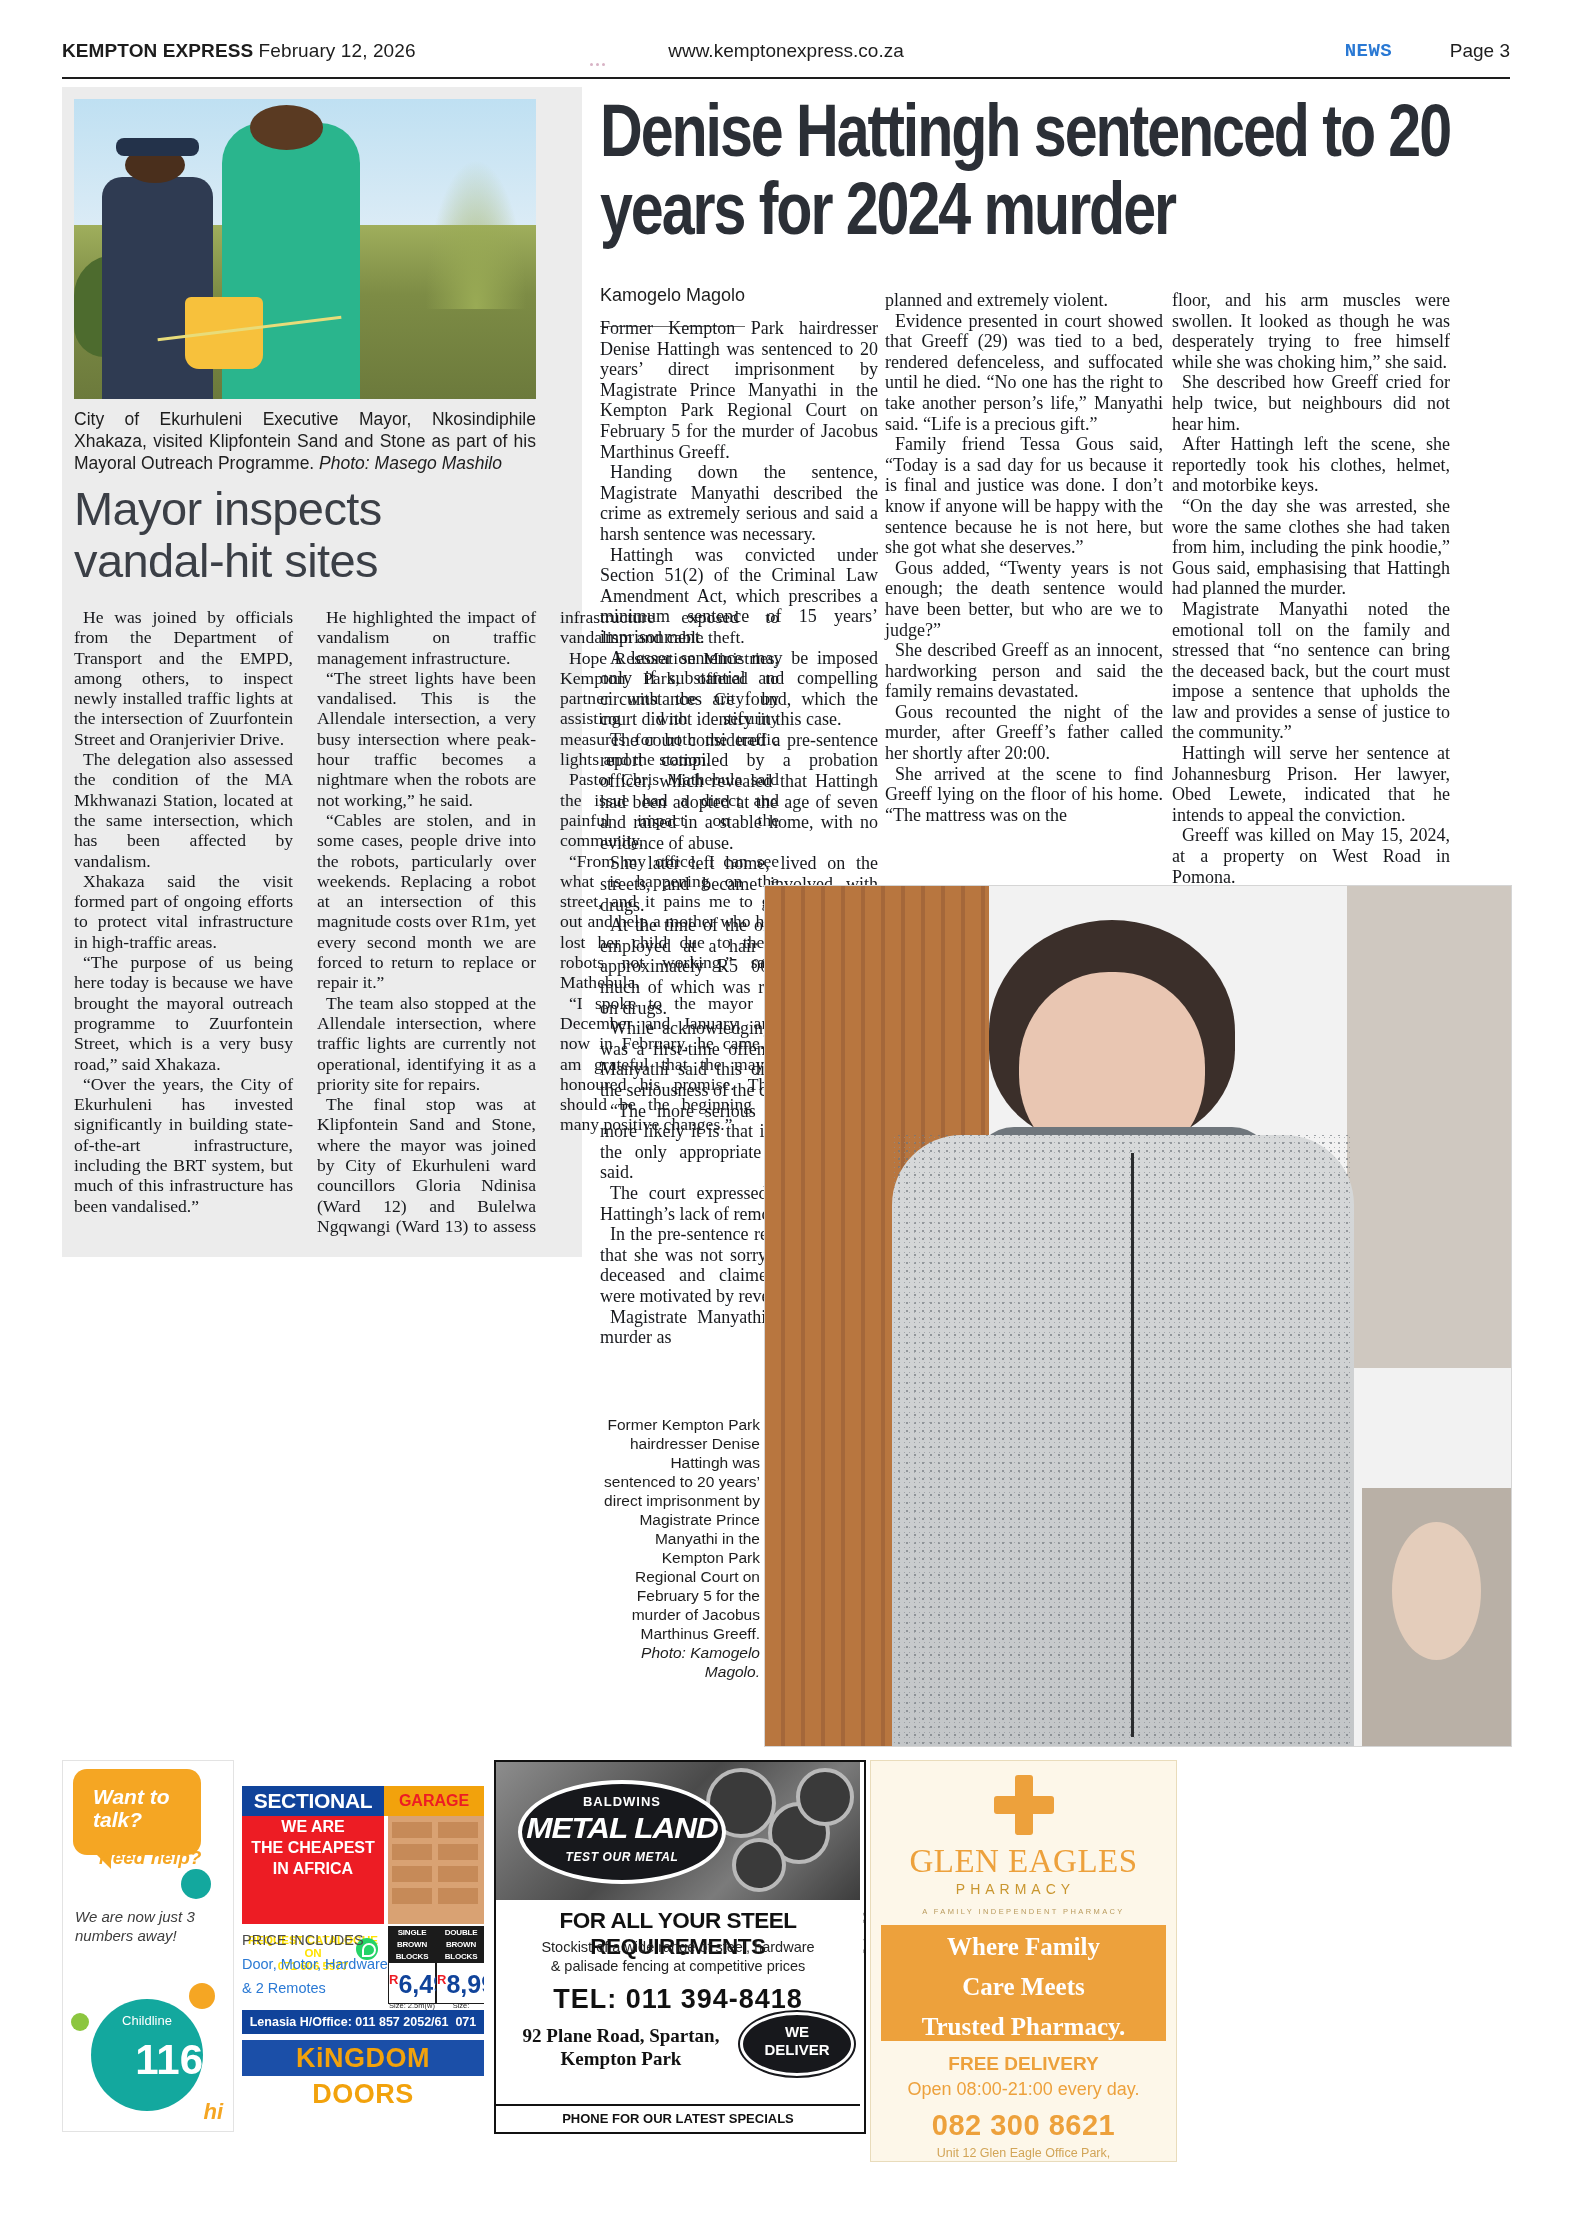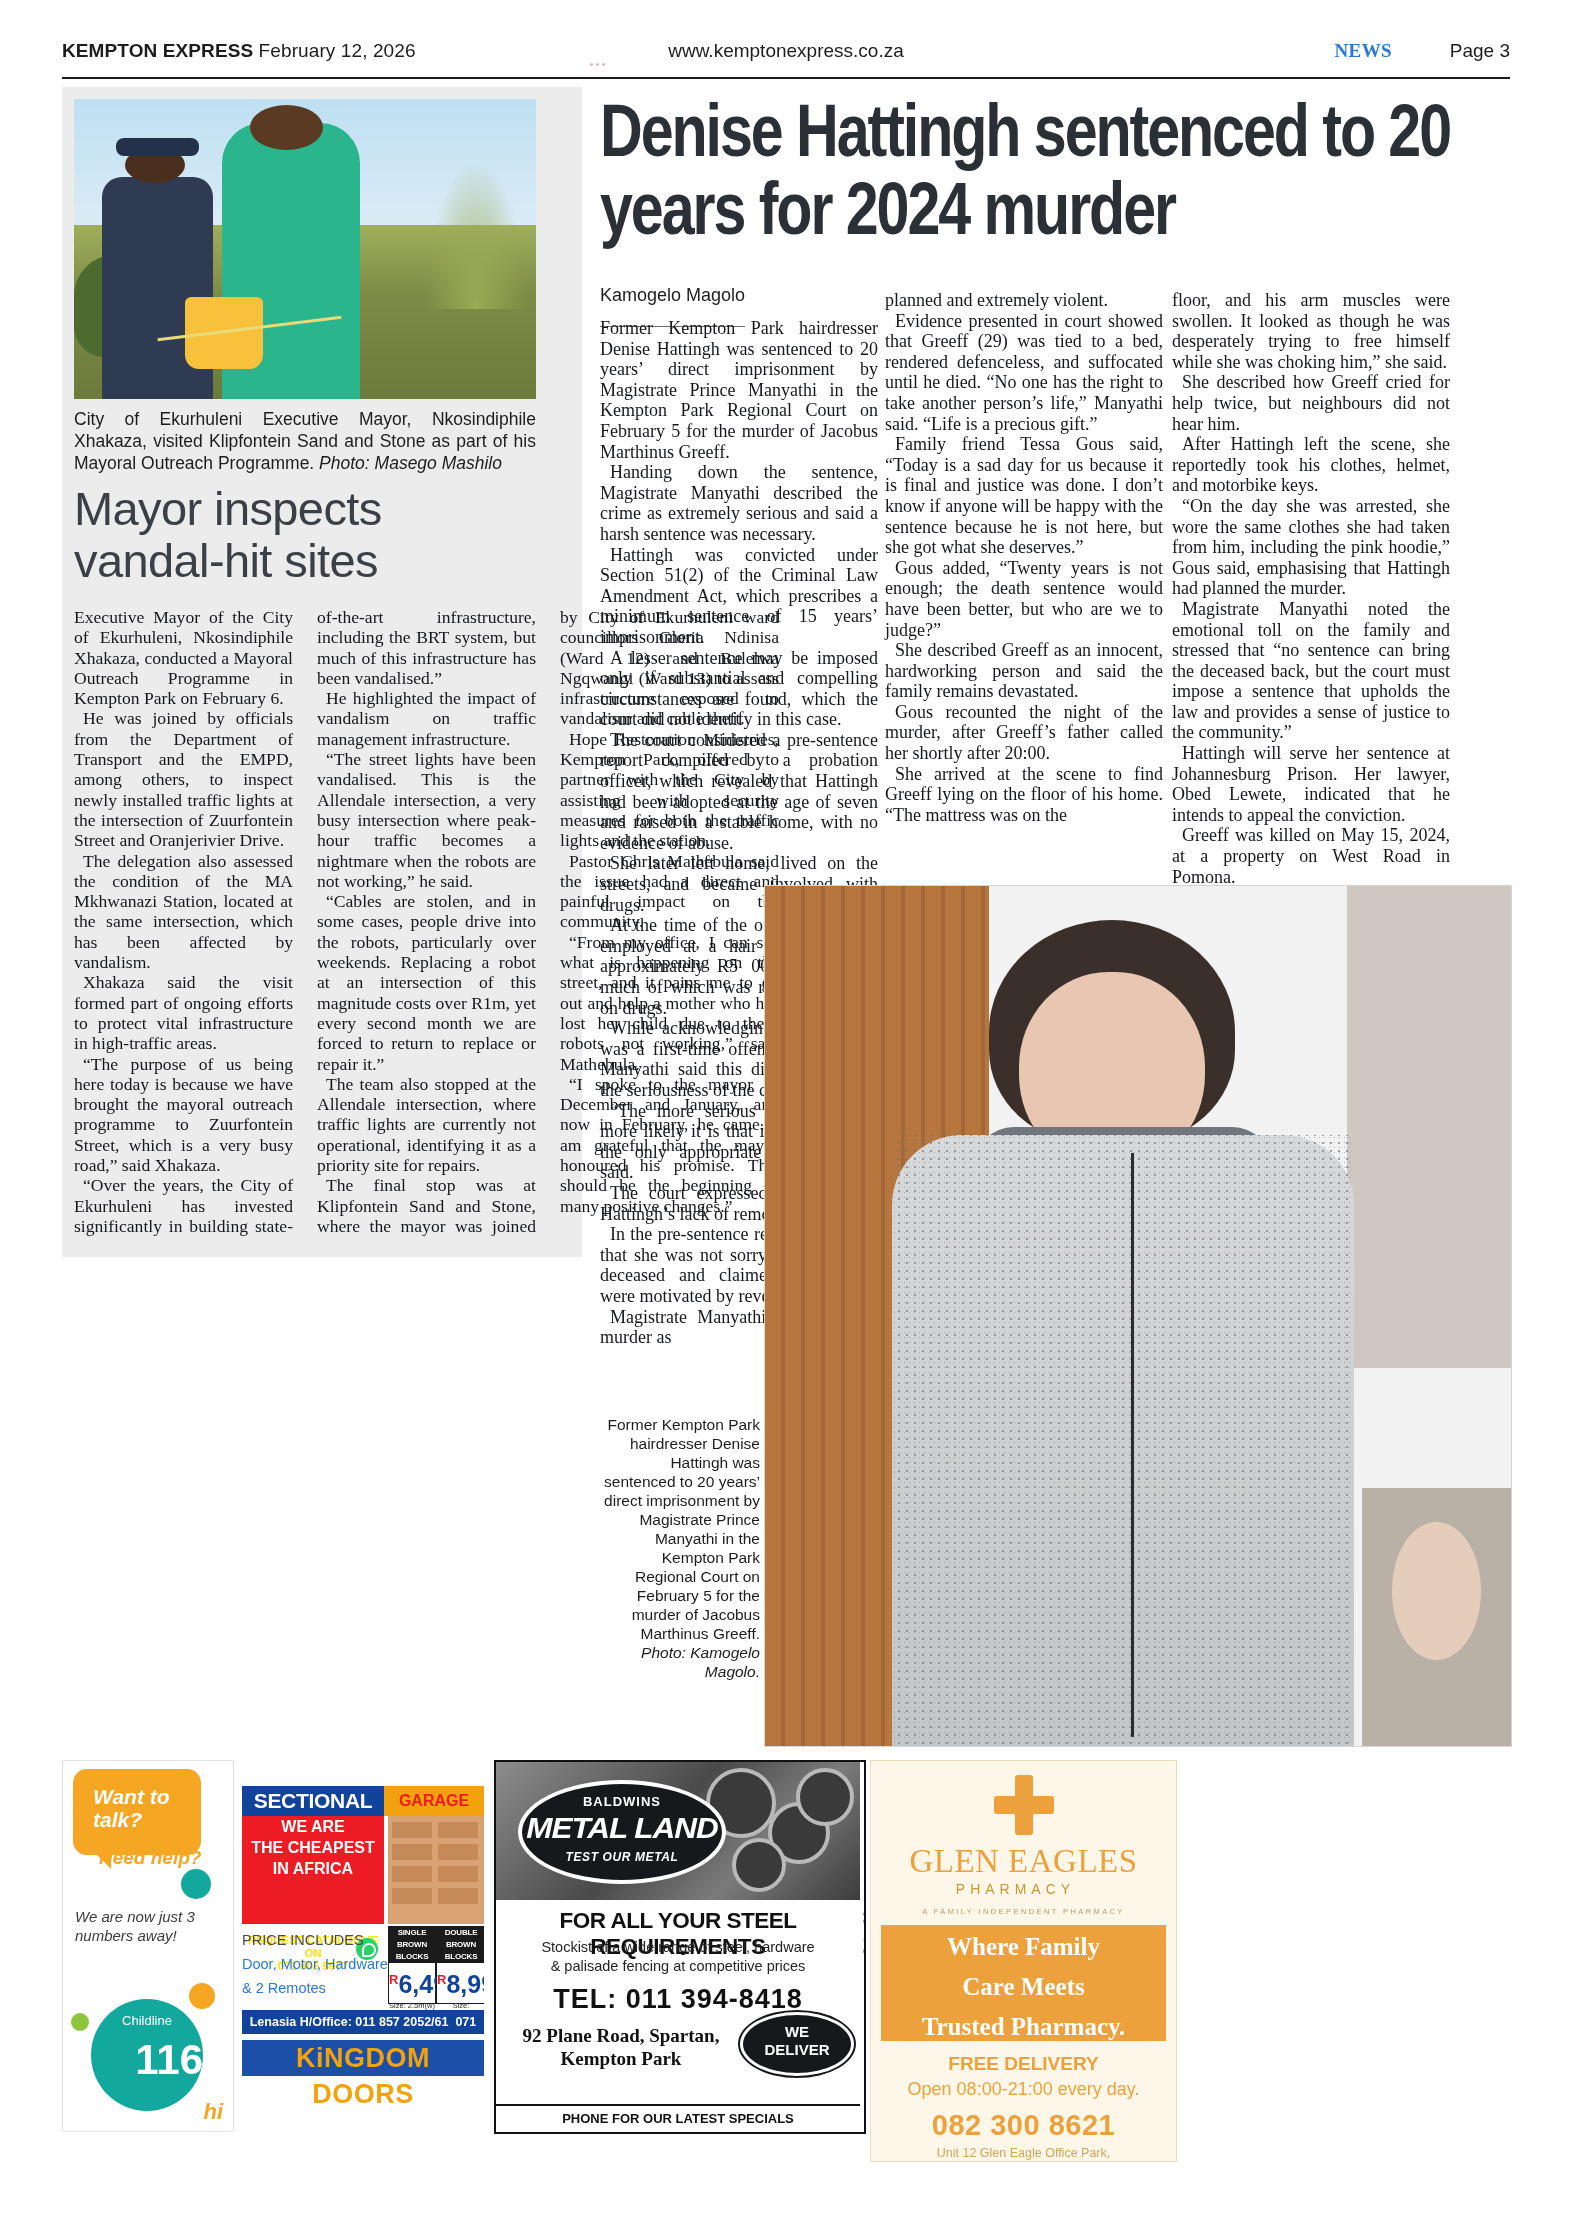--- a/index.html
+++ b/index.html
@@ -4,21 +4,21 @@
 <style>
   html,body{margin:0;padding:0;background:#ffffff;}
   body{width:1572px;height:2224px;position:relative;font-family:"Liberation Serif",serif;-webkit-font-smoothing:antialiased;}
   .page{position:absolute;left:0;top:0;width:1572px;height:2224px;background:#fff;overflow:hidden;}
 
   
   .masthead{position:absolute;left:62px;top:40px;width:1448px;height:34px;}
   .mh-left{position:absolute;left:0;top:0;font-family:"Liberation Sans",sans-serif;font-size:19px;color:#1d1d1d;letter-spacing:.1px;white-space:nowrap;}
   .mh-left b{font-weight:700;}
   .mh-center{position:absolute;left:50%;transform:translateX(-50%);top:0;font-family:"Liberation Sans",sans-serif;font-size:19px;color:#1d1d1d;white-space:nowrap;}
-  .mh-news{position:absolute;right:118px;top:0;font-family:Liberation Serif, serif;font-weight:700;font-size:19px;color:#2a79d4;letter-spacing:.4px;}
+  .mh-news{position:absolute;right:118px;top:0;font-family:Liberation Mono, monospace;font-weight:700;font-size:19px;color:#2a79d4;letter-spacing:.4px;}
   .mh-page{position:absolute;right:0;top:0;font-family:"Liberation Sans",sans-serif;font-size:19px;color:#1d1d1d;}
   .mh-rule{position:absolute;left:62px;top:77px;width:1448px;height:2px;background:#1d1d1d;}
   .mh-dots{position:absolute;left:590px;top:52px;width:22px;height:5px;}
   .mh-dots i{display:inline-block;width:3px;height:3px;background:#d8b3c5;margin-right:3px;border-radius:50%;}
 
   
   .greybox{position:absolute;left:62px;top:87px;width:520px;height:1170px;background:#ececec;}
   .photo1{position:absolute;left:74px;top:99px;width:462px;height:300px;overflow:hidden;}
   .cap1{position:absolute;left:74px;top:408px;width:462px;font-family:"Liberation Sans",sans-serif;font-size:17.5px;line-height:22px;color:#1d1d1d;text-align:justify;}
   .cap1 .cred{font-style:italic;}
@@ -178,21 +178,20 @@
   </div>
 
   <div class="cap1">
     <span>City of Ekurhuleni Executive Mayor, Nkosindiphile Xhakaza, visited Klipfontein Sand and Stone as part of his Mayoral Outreach Programme.</span>
     <span class="cred">Photo: Masego Mashilo</span>
   </div>
 
   <div class="head2">Mayor inspects vandal-hit sites</div>
 
   <div class="g-cols" id="sideCols">
-      <p class="first">Executive Mayor of the City of Ekurhuleni, Nkosindiphile Xhakaza, conducted a Mayoral Outreach Programme in Kempton Park on February 6.</p>
       <p>He was joined by officials from the Department of Transport and the EMPD, among others, to inspect newly installed traffic lights at the intersection of Zuurfontein Street and Oranjerivier Drive.</p>
       <p>The delegation also assessed the condition of the MA Mkhwanazi Station, located at the same intersection, which has been affected by vandalism.</p>
       <p>Xhakaza said the visit formed part of ongoing efforts to protect vital infrastructure in high-traffic areas.</p>
       <p>“The purpose of us being here today is because we have brought the mayoral outreach programme to Zuurfontein Street, which is a very busy road,” said Xhakaza.</p>
       <p>“Over the years, the City of Ekurhuleni has invested significantly in building state-of-the-art infrastructure, including the BRT system, but much of this infrastructure has been vandalised.”</p>
       <p>He highlighted the impact of vandalism on traffic management infrastructure.</p>
       <p>“The street lights have been vandalised. This is the Allendale intersection, a very busy intersection where peak-hour traffic becomes a nightmare when the robots are not working,” he said.</p>
       <p>“Cables are stolen, and in some cases, people drive into the robots, particularly over weekends. Replacing a robot at an intersection of this magnitude costs over R1m, yet every second month we are forced to return to replace or repair it.”</p>
       <p>The team also stopped at the Allendale intersection, where traffic lights are currently not operational, identifying it as a priority site for repairs.</p>
       <p>The final stop was at Klipfontein Sand and Stone, where the mayor was joined by City of Ekurhuleni ward councillors Gloria Ndinisa (Ward 12) and Bulelwa Ngqwangi (Ward 13) to assess infrastructure exposed to vandalism and cable theft.</p>

